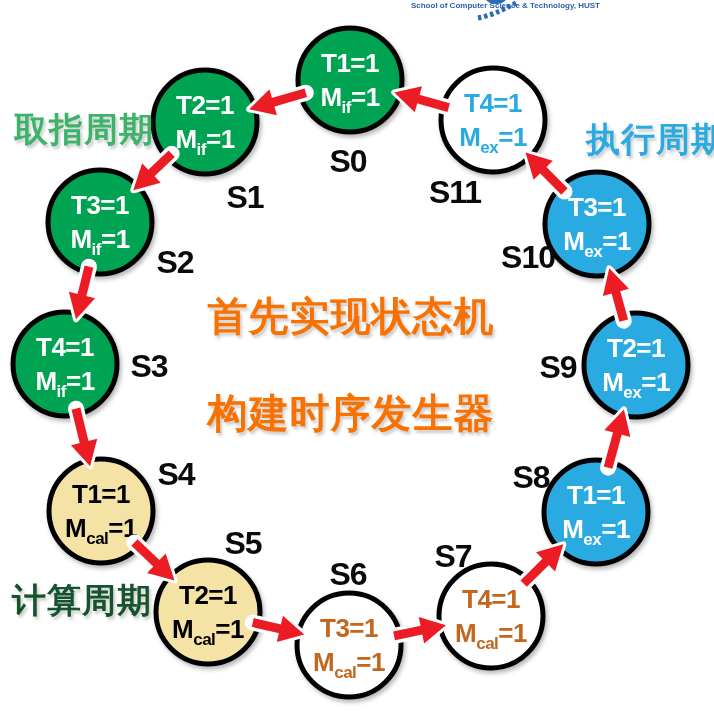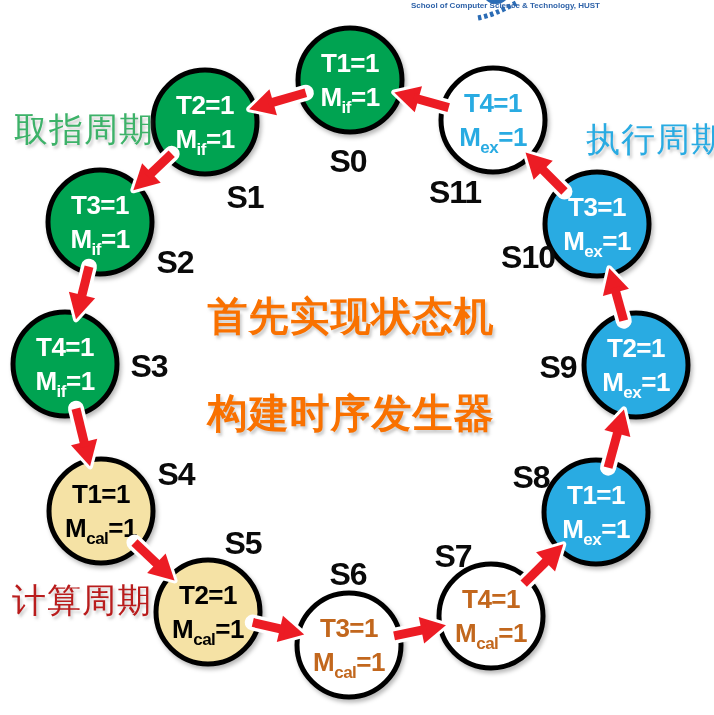--- a/index.html
+++ b/index.html
@@ -56,31 +56,31 @@
     line-height: 1;
     letter-spacing: 1px;
     color: #F97100;
     text-shadow: 2px 3px 3px rgba(110,110,110,0.35);
     white-space: nowrap;
   }
   #center-line1 { top: 296px; }
   #center-line2 { top: 393px; }
   .cycle-label {
     position: absolute;
-    font-weight: 400;
+    font-weight: 700;
     font-size: 34px;
     line-height: 1;
     letter-spacing: 1px;
     text-shadow: 2px 3px 3px rgba(110,110,110,0.35);
     white-space: nowrap;
     text-align: right;
   }
   #label-fetch   { left: 14px;  top: 112px; color: #3DB269; }
   #label-execute { left: 562px; top: 122px; color: #29ABE2; margin-left: 24px; }
-  #label-calc    { left: 12px;  top: 583px; color: #b91c1c; }
+  #label-calc    { left: 12px;  top: 583px; color: #14532d; }
   
   .logo-text {
     position: absolute;
     top: 1px;
     right: 2px;
     font-size: 8px;
     font-weight: bold;
     color: #2E62A8;
     white-space: nowrap;
   }

